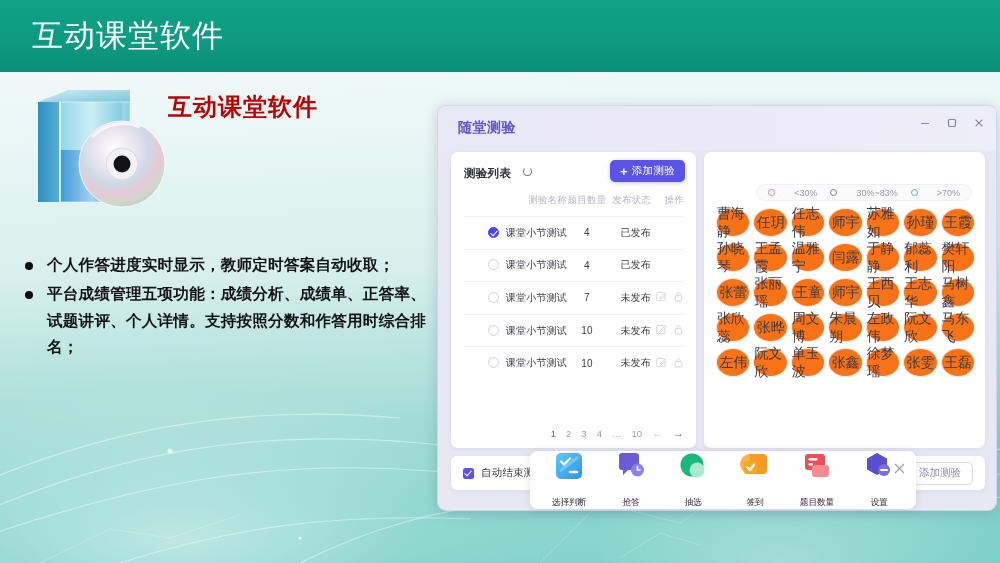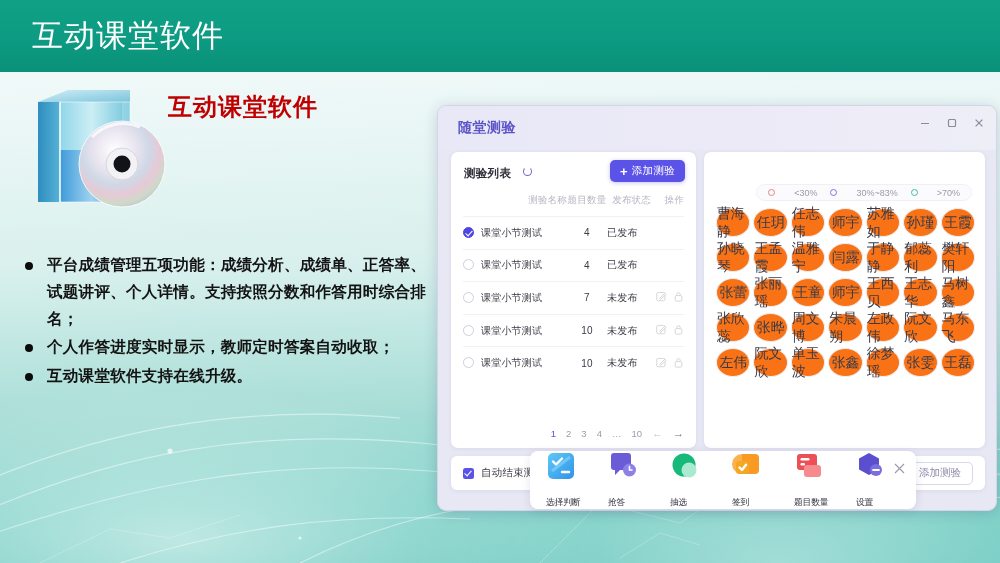--- a/index.html
+++ b/index.html
@@ -122,21 +122,21 @@
   }
   .btn-add .plus { font-size: 13px; line-height: 1; font-weight: bold; }
 
   table.qlist { position: absolute; left: 12px; top: 42px; width: 221px; border-collapse: collapse; }
   table.qlist th {
     font-size: 9.5px; font-weight: normal; color: #b6b6c4; text-align: right;
     padding: 0 0 9px 0; letter-spacing: .2px;
   }
   table.qlist td {
     font-size: 10px; color: #3b3b46; padding: 8.8px 0;
-    border-top: 1px solid #f0f0f5; letter-spacing: .2px;
+    border-top: 1px solid #f0f0f5; letter-spacing: .2px; text-align: right;
   }
   .col-name { width: 104px; }
   .col-num  { width: 40px; text-align: center !important; }
   .col-stat { width: 44px; }
   .col-op   { width: 33px; text-align: right !important; }
   th.col-num { text-align: center !important; font-family: Liberation Serif, serif; }
   th.col-op  { text-align: right !important; }
 
   .rowcheck {
     display: inline-block; width: 11px; height: 11px; border-radius: 50%;
@@ -234,21 +234,21 @@
 
   
   .floatbar {
     position: absolute; left: 530px; top: 451px; width: 386px; height: 58px;
     background: #ffffff; border-radius: 8px;
     box-shadow: 0 2px 10px rgba(50,50,100,0.12);
     display: flex; align-items: center; padding: 0 14px 0 16px; gap: 16px;
     z-index: 18;
   }
   .fb-item {
-    width: 48px; display: flex; flex-direction: column; align-items: flex-start; gap: 16px;
+    width: 48px; display: flex; flex-direction: column; align-items: center; gap: 16px;
     cursor: pointer;
   }
   .fb-label { font-size: 8.8px; color: #31313e; letter-spacing: -.2px; white-space: nowrap; }
   .fb-close {
     position: absolute; right: 11px; top: 9px; width: 11px; height: 11px;
     color: #9a9aa8; cursor: pointer;
   }
 </style>
 </head>
 <body>
@@ -322,23 +322,22 @@
 
     <circle cx="100" cy="82" r="43" fill="url(#cdg)" stroke="#ffffff" stroke-opacity="0.8"></circle>
     <circle cx="100" cy="82" r="16" fill="#f2f2f4" stroke="#d6d6de"></circle>
     <circle cx="100" cy="82" r="8.5" fill="#111318"></circle>
     <path d="M70 55 A43 43 0 0 1 118 45" fill="none" stroke="#ffffff" stroke-opacity="0.75" stroke-width="3"></path>
   </svg>
 
   <div class="prod-title">互动课堂软件</div>
 
   <ul class="bullets">
+    <li>个人作答进度实时显示，教师定时答案自动收取；</li>
     <li>平台成绩管理五项功能：成绩分析、成绩单、正答率、试题讲评、个人详情。支持按照分数和作答用时综合排名；</li>
-    <li>个人作答进度实时显示，教师定时答案自动收取；</li>
-    <li>互动课堂软件支持在线升级。</li>
   </ul>
 </div>
 
 <div class="app-window">
 
   <div class="win-titlebar">
     <div class="win-title">随堂测验</div>
     <div class="win-ctrls">
       <div class="win-ctrl">
         <svg width="14" height="14" viewBox="0 0 14 14">

